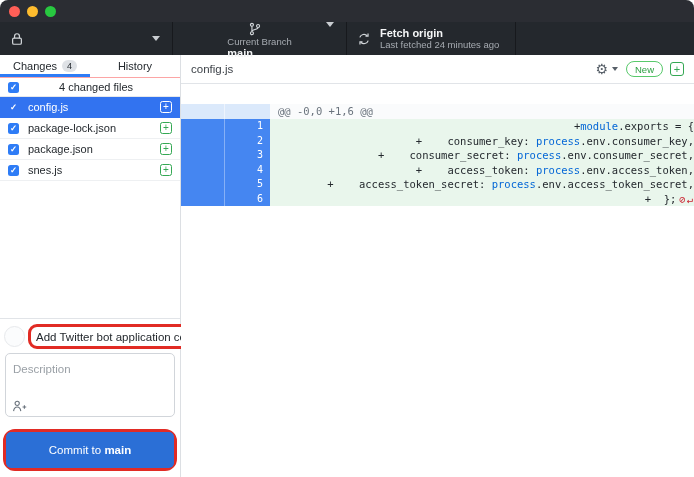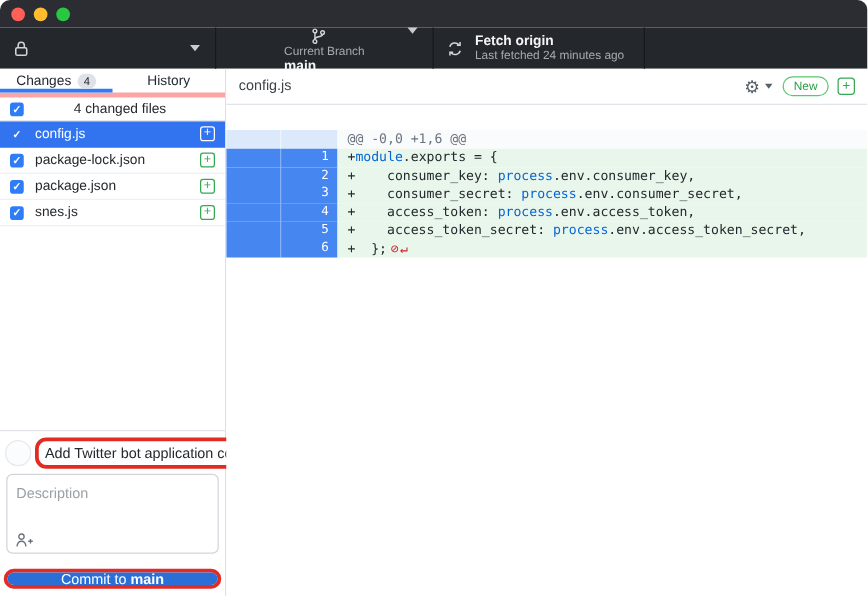--- a/index.html
+++ b/index.html
@@ -19,21 +19,21 @@
   .tb-value { font-size:11px; font-weight:bold; color:#f4f5f6; line-height:12px; }
   .tb-caret { width:0; height:0; border-left:4px solid transparent; border-right:4px solid transparent; border-top:5px solid #c9cdd1; margin-left:12px; }
   .tb-repo { width:173px; } .tb-branch { width:174px;flex-direction:column; } .tb-fetch { width:169px; }
   .tb-repo .tb-caret, .tb-branch .tb-caret { position:absolute; right:12px; }
   .tb-rest { flex:1; }
 
   
   .main { flex:1; display:flex; min-height:0; }
   .sidebar { width:181px; flex:0 0 auto; border-right:1px solid #dcdfe3; display:flex; flex-direction:column; background:#fff; }
 
-  .tabs { height:23px; display:flex; border-bottom:4px solid #fca5a5; flex:0 0 auto; }
+  .tabs { height:23px; display:flex; border-bottom:1px solid #fca5a5; flex:0 0 auto; }
   .tab { flex:1; display:flex; align-items:center; justify-content:center; font-size:11px; color:#24292e; gap:5px; cursor:pointer; }
   .tab.active { box-shadow: inset 0 -3px 0 var(--accent); }
   .badge { background:#dfe2e6; color:#24292e; border-radius:8px; font-size:9px; padding:1px 5px; line-height:10px; }
 
   .files-summary { height:19px; display:flex; align-items:center; border-bottom:1px solid #e6e8eb; padding:0 8px; flex:0 0 auto; position:relative; }
   .files-summary .fs-label { position:absolute; left:12px; right:0; text-align:center; font-size:11px; color:#24292e; }
 
   .checkbox { width:11px; height:11px; border-radius:2.5px; background:var(--accent); color:#fff; font-size:8.5px; line-height:11px; text-align:center; flex:0 0 auto; font-weight:bold; }
   .file-row { height:21px; display:flex; align-items:center; padding:0 8px; border-bottom:1px solid #eef0f2; font-size:11px; color:#24292e; cursor:pointer; }
   .file-row .fname { margin-left:9px; flex:1; white-space:nowrap; overflow:hidden; }
@@ -47,21 +47,21 @@
   
   .commit { border-top:1px solid #e1e4e8; padding:5px 3px 6px 3px; flex:0 0 auto; }
   .summary-row { display:flex; align-items:center; margin:0 1px 4px 1px; }
   .avatar { width:21px; height:21px; border-radius:50%; background:#fbfcfd; border:1px solid #e7e9ec; flex:0 0 auto; }
   .annot { border:3px solid var(--annot); border-radius:9px; }
   .summary-box { flex:1; margin-left:3px; height:25px; display:flex; align-items:center; padding:0 5px; background:#fff; }
   .summary-text { font-size:11.5px; color:#24292e; white-space:nowrap; }
   .desc-box { border:1px solid #d1d5da; border-radius:5px; height:64px; margin:0 2px; padding:5px 7px; position:relative; background:#fff; }
   .desc-ph { font-size:11.5px; color:#9aa0a6; }
   .coauthor { position:absolute; left:6px; bottom:4px; display:flex; align-items:center; cursor:pointer; }
-  .btn-annot { margin:12px 0 0 0; border:3px solid var(--annot); border-radius:12px; height:16px; display:flex; }
+  .btn-annot { margin:12px 0 0 0; border:3px solid var(--annot); border-radius:12px; height:42px; display:flex; }
   .commit-btn { flex:1; background:var(--btn); border:none; border-radius:5px; color:#fff; font-size:11.5px; font-family:"Liberation Sans",sans-serif; cursor:pointer; }
   .commit-btn b { font-weight:bold; }
 
   
   .diff { flex:1; display:flex; flex-direction:column; min-width:0; background:#fff; }
   .diff-header { height:29px; border-bottom:1px solid #e1e4e8; display:flex; align-items:center; padding:0 10px; flex:0 0 auto; }
   .diff-file { font-size:11.5px; color:#3e4349; flex:1; }
   .gear { font-size:14px; color:#586069; cursor:pointer; line-height:14px; }
   .gear-caret { width:0; height:0; border-left:3.5px solid transparent; border-right:3.5px solid transparent; border-top:4.5px solid #586069; margin:0 8px 0 4px; }
   .new-pill { border:1px solid #58c96b; color:#2ea044; border-radius:9px; font-size:9.5px; padding:1.5px 8px; margin-right:7px; }
@@ -70,21 +70,21 @@
   .diff-body { font-family:"DejaVu Sans Mono", monospace; font-size:10.5px; flex:1; overflow:hidden;margin-top:20px; }
   .hunk-row { display:flex; height:15px; }
   .hunk-gut { width:89px; display:flex; flex:0 0 auto; }
   .hunk-gut .g1 { width:44px; background:var(--hunkblue); border-right:1px solid #eef4fd; }
   .hunk-gut .g2 { width:45px; background:var(--hunkblue); }
   .hunk-text { flex:1; background:#fafbfc; color:#6a737d; padding-left:8px; line-height:15px; white-space:pre; }
   .code-row { display:flex; height:14.5px; }
   .code-gut { width:89px; display:flex; flex:0 0 auto; background:var(--gutter); cursor:pointer; }
   .code-gut .g1 { width:44px; border-right:1px solid rgba(255,255,255,0.35); }
   .code-gut .g2 { width:45px; color:#fff; text-align:right; padding-right:7px; line-height:14.5px; font-size:10px; }
-  .code-text { flex:1; background:var(--addbg); padding-left:8px; line-height:14.5px; white-space:pre; color:#24292e; }
+  .code-text { flex:1; background:var(--addbg); padding-left:8px; line-height:14.5px; white-space:pre; color:#24292e;text-align:right; }
   .code-text .k { color:#0366d6; }
   .code-text .n { color:#cb2431; margin-left:3px; letter-spacing:1px; }
 
   svg { display:block; }
 </style>
 </head>
 <body>
 
 <div class="app">
 

